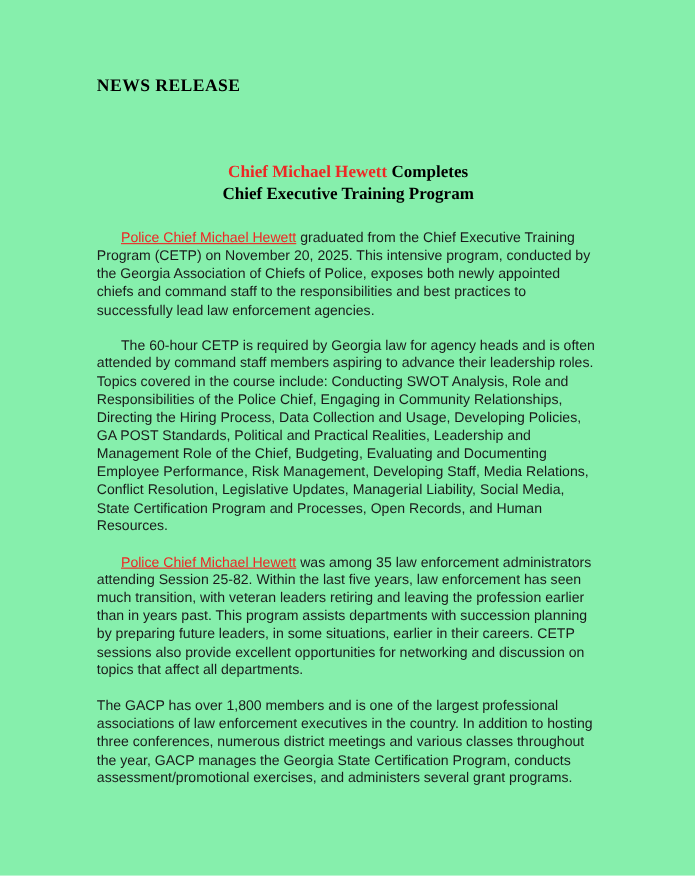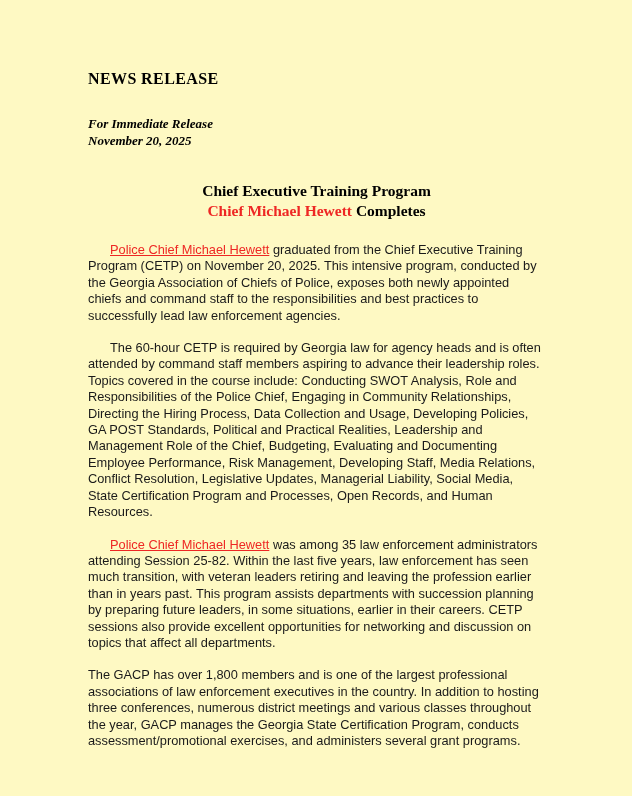--- a/index.html
+++ b/index.html
@@ -7,21 +7,21 @@
     body {
       background: #ffffff;
       font-family: "Liberation Sans", sans-serif;
       color: var(--text);
     }
     .page {
       position: relative;
       width: 632px;
       height: 796px;
       margin: 0 auto;
-      background: #fef9c3;
+      background: #86efac;
       box-sizing: border-box;
       padding: 70px 87px 0 88px;
       overflow: hidden;
     }
     .news-release {
       font-family: "Liberation Serif", serif;
       font-weight: bold;
       font-size: 16px;
       letter-spacing: 0.4px;
       color: #000;
@@ -64,31 +64,27 @@
     .italic { }
   </style>
 </head>
 <body>
 
 <div class="page">
 
   <div class="news-release">NEWS RELEASE</div>
 
   <div class="release-row">
-    <div class="left-col">
-      <div>For Immediate Release</div>
-      <div>November 20, 2025</div>
-    </div>
     <div class="right-col">
     </div>
   </div>
 
   <div class="headline">
+    <div><span class="red">Chief Michael Hewett</span><span> Completes</span></div>
     <div>Chief Executive Training Program</div>
-    <div><span class="red">Chief Michael Hewett</span><span> Completes</span></div>
   </div>
 
   <div class="doc-body">
 
     <p class="indent"><a class="redlink">Police Chief Michael Hewett</a><span> graduated from the Chief Executive Training Program (CETP) on November 20, 2025.  This intensive program, conducted by the Georgia Association of Chiefs of Police, exposes both newly appointed chiefs and command staff to the responsibilities and best practices to successfully lead law enforcement agencies.</span></p>
 
     <p class="indent"><span>The 60-hour CETP is required by Georgia law for agency heads and is often attended by command staff members aspiring to advance their leadership roles. Topics covered in the course include: </span><span class="italic">Conducting SWOT Analysis, Role and Responsibilities of the Police Chief, Engaging in Community Relationships, Directing the Hiring Process, Data Collection and Usage, Developing Policies, GA POST Standards, Political and Practical Realities, Leadership and Management Role of the Chief, Budgeting, Evaluating and Documenting Employee Performance, Risk Management, Developing Staff, Media Relations, Conflict Resolution, Legislative Updates, Managerial Liability, Social Media, State Certification Program and Processes, Open Records, and Human Resources.</span></p>
 
     <p class="indent"><a class="redlink">Police Chief Michael Hewett</a><span> was among 35 law enforcement administrators attending Session 25-82.  Within the last five years, law enforcement has seen much transition, with veteran leaders retiring and leaving the profession earlier than in years past.  This program assists departments with succession planning by preparing future leaders, in some situations, earlier in their careers. CETP sessions also provide excellent opportunities for networking and discussion on topics that affect all departments.</span></p>
 

